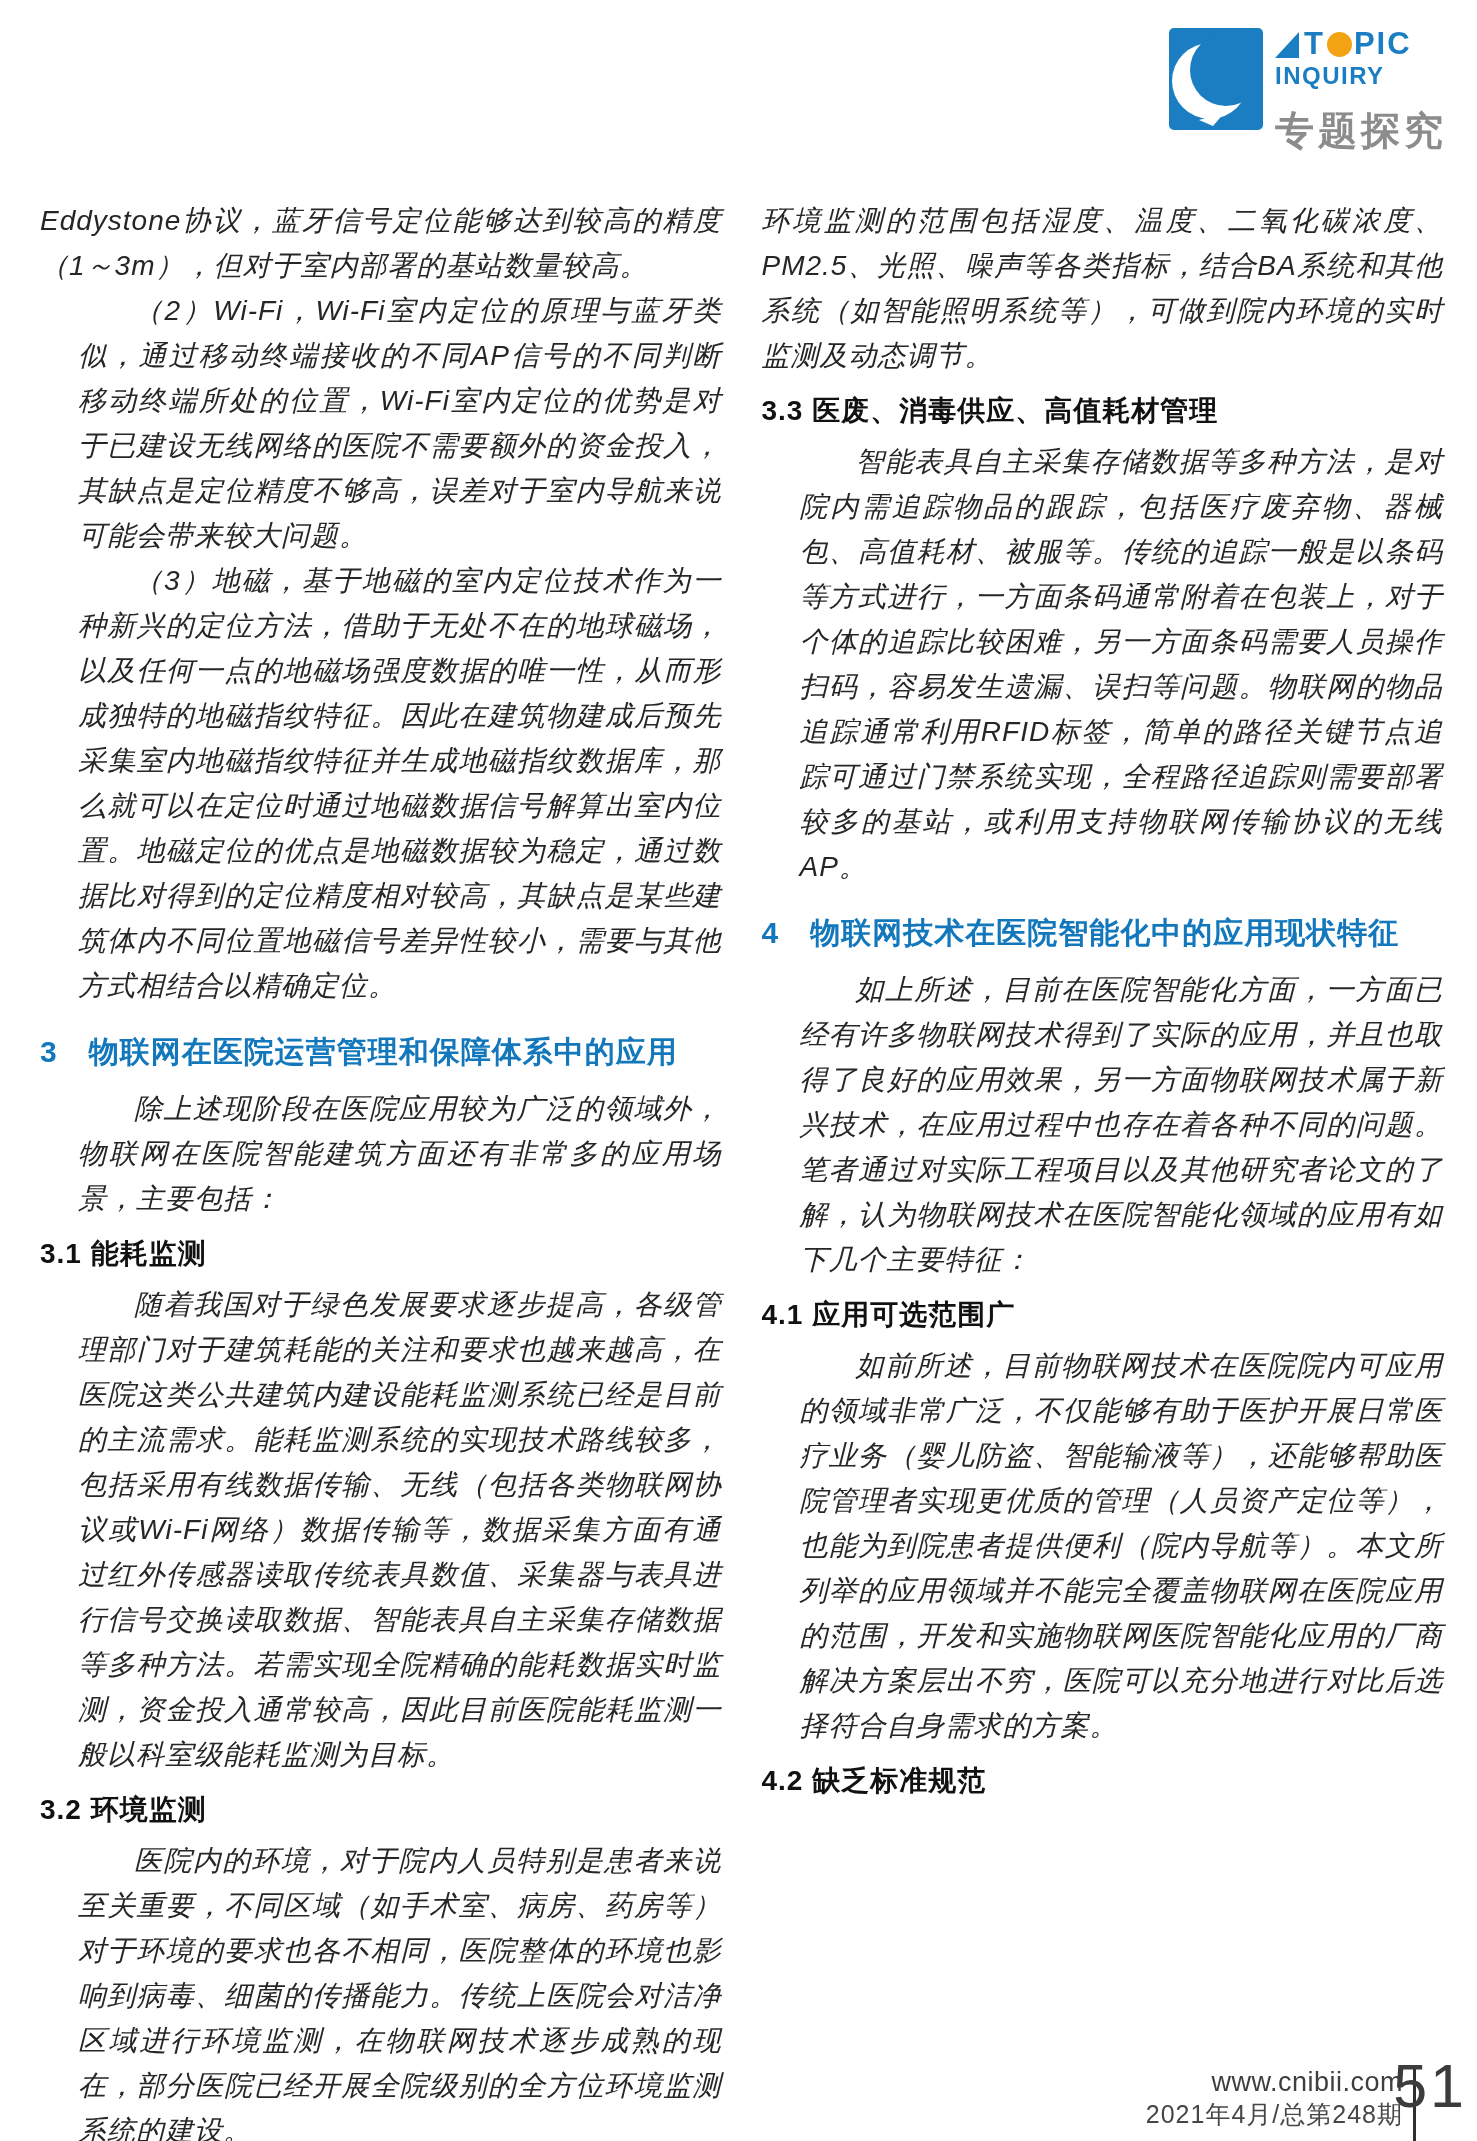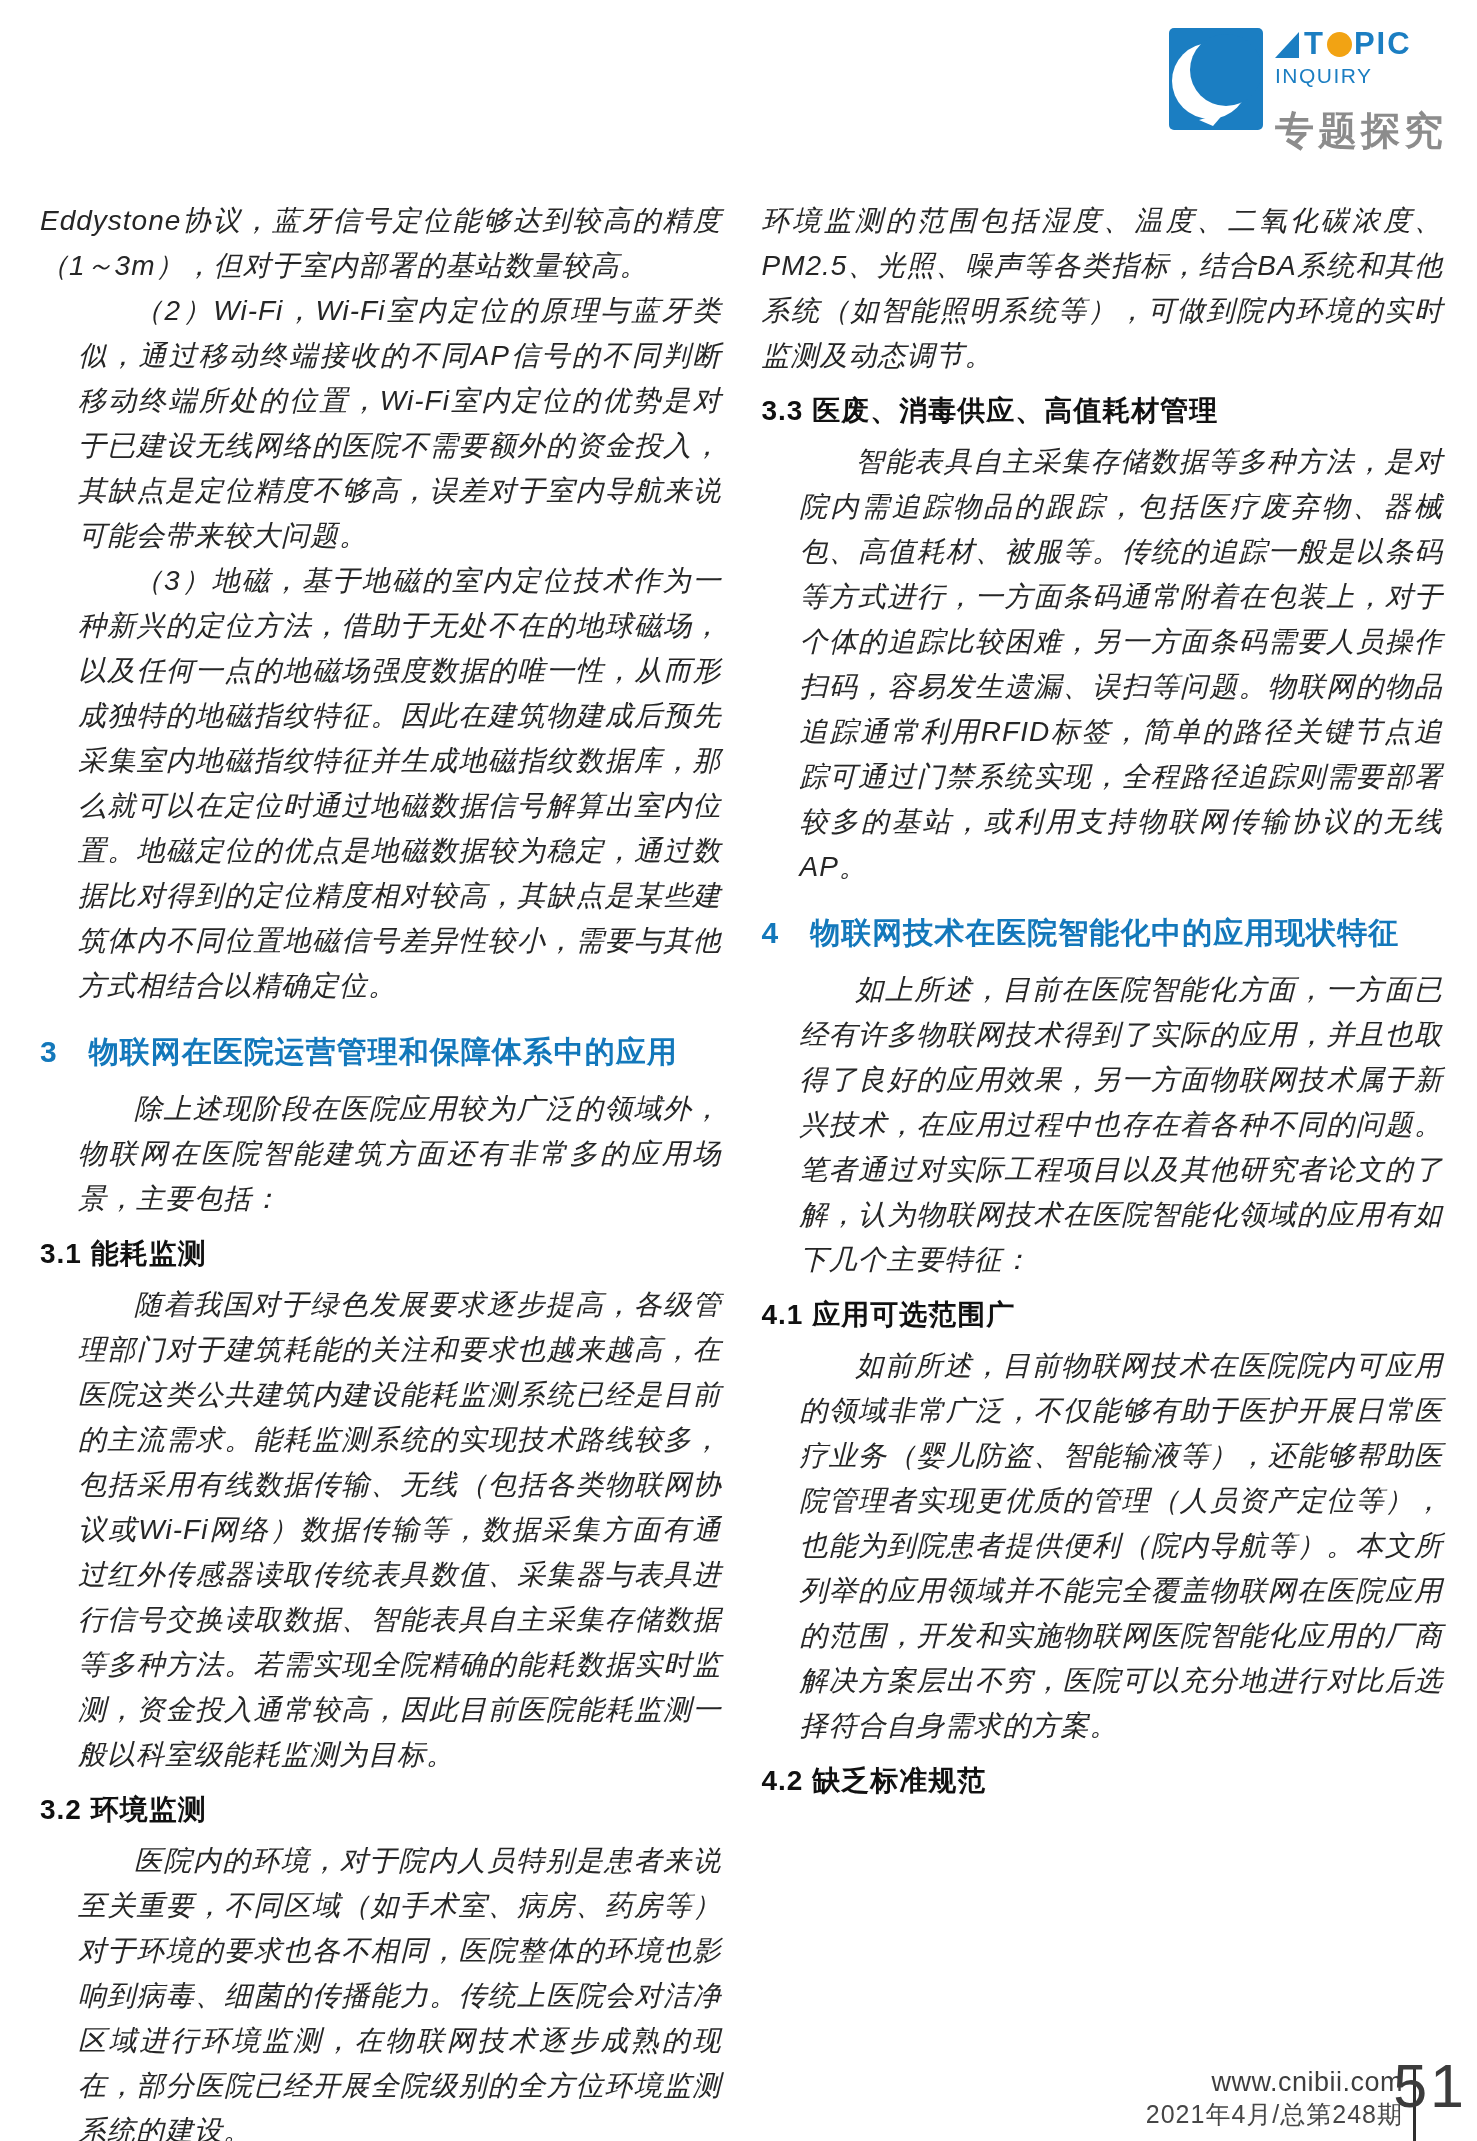--- a/index.html
+++ b/index.html
@@ -43,22 +43,22 @@
   }
   .dot {
     width: 25px; height: 25px;
     border-radius: 50%;
     background: #f2a313;
     display: inline-block;
     margin: 0 2px;
   }
   .inquiry {
     color: #1b7ec2;
-    font-weight: 400;
-    font-size: 21px;
+    font-weight: 700;
+    font-size: 24px;
     line-height: 32px;
     letter-spacing: 1.5px;
     margin-top: 2px;
   }
   .logo-cn {
     color: #8c8c8c;
     font-weight: 800;
     font-size: 39px;
     line-height: 42px;
     letter-spacing: 4px;

